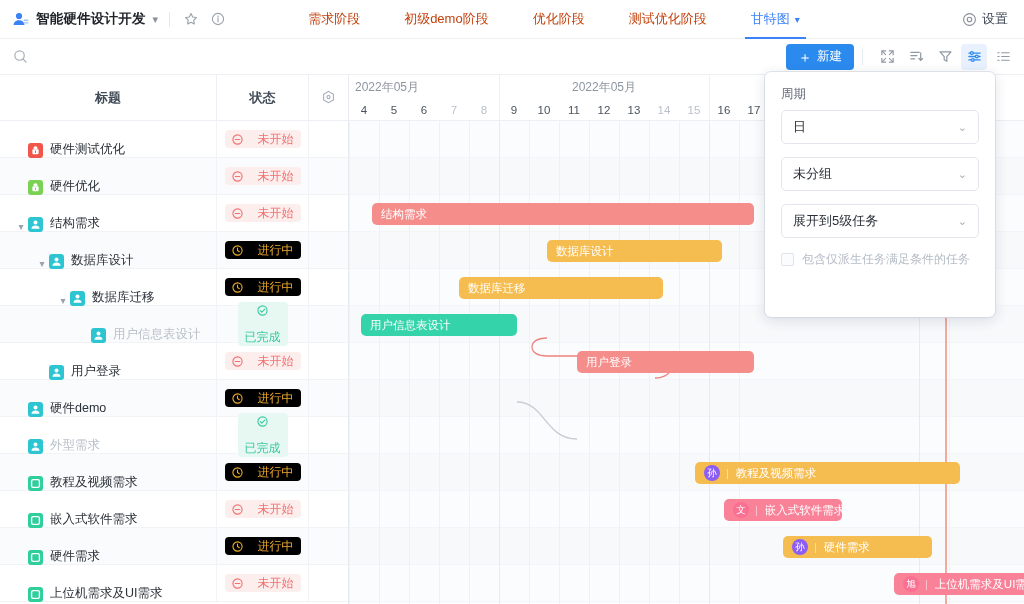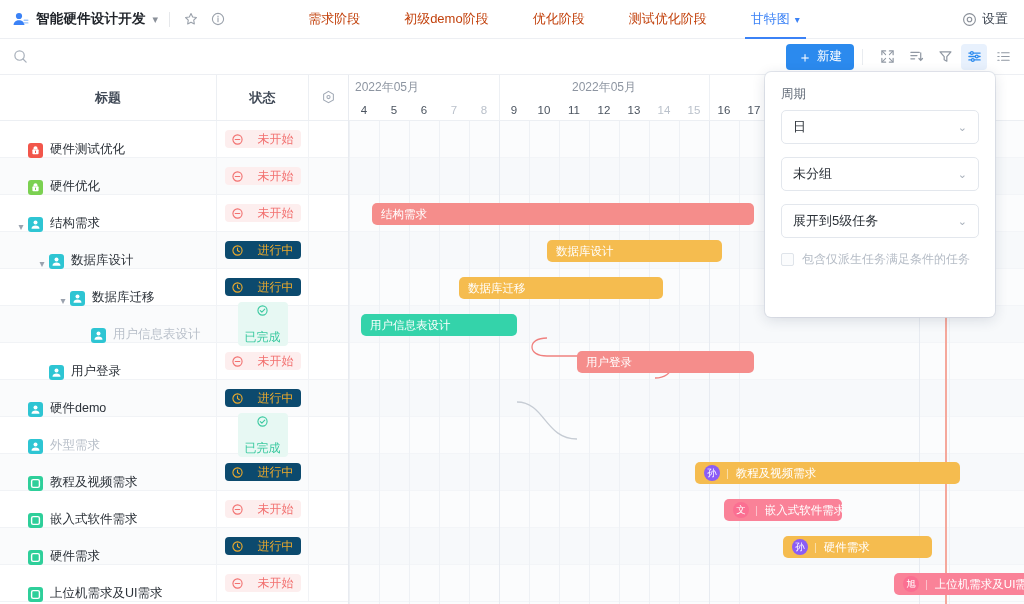--- a/index.html
+++ b/index.html
@@ -102,21 +102,21 @@
   .tc-status {
     width:92px; height:37px; display:flex; align-items:center; justify-content:center;
     border-left:1px solid #f1f3f6;
   }
   .tc-gear { width:40px; height:37px; border-left:1px solid #f1f3f6; }
   .chip {
     display:inline-flex; align-items:center; gap:15px; font-size:12px;
     padding:3px 7px; border-radius:4px; white-space:nowrap; line-height:1;
   }
   .chip.notstarted { background:#fdeeee; color:#f2706f; }
-  .chip.doing { background:#0c4a6e; color:#efab2b; }
+  .chip.doing { background:#000000; color:#efab2b; }
   .chip.done { background:#e7f8f3; color:#3bc9a0;flex-direction:column; }
   .chip svg { display:block; }
 
   
   .gantt {
     position:absolute; left:349px; top:75px; width:675px; height:529px;
     background:#fbfcfd; overflow:hidden;
   }
   .gx-head { position:absolute; left:0; top:0; width:675px; height:46px; background:#fff; }
   .gx-month {

